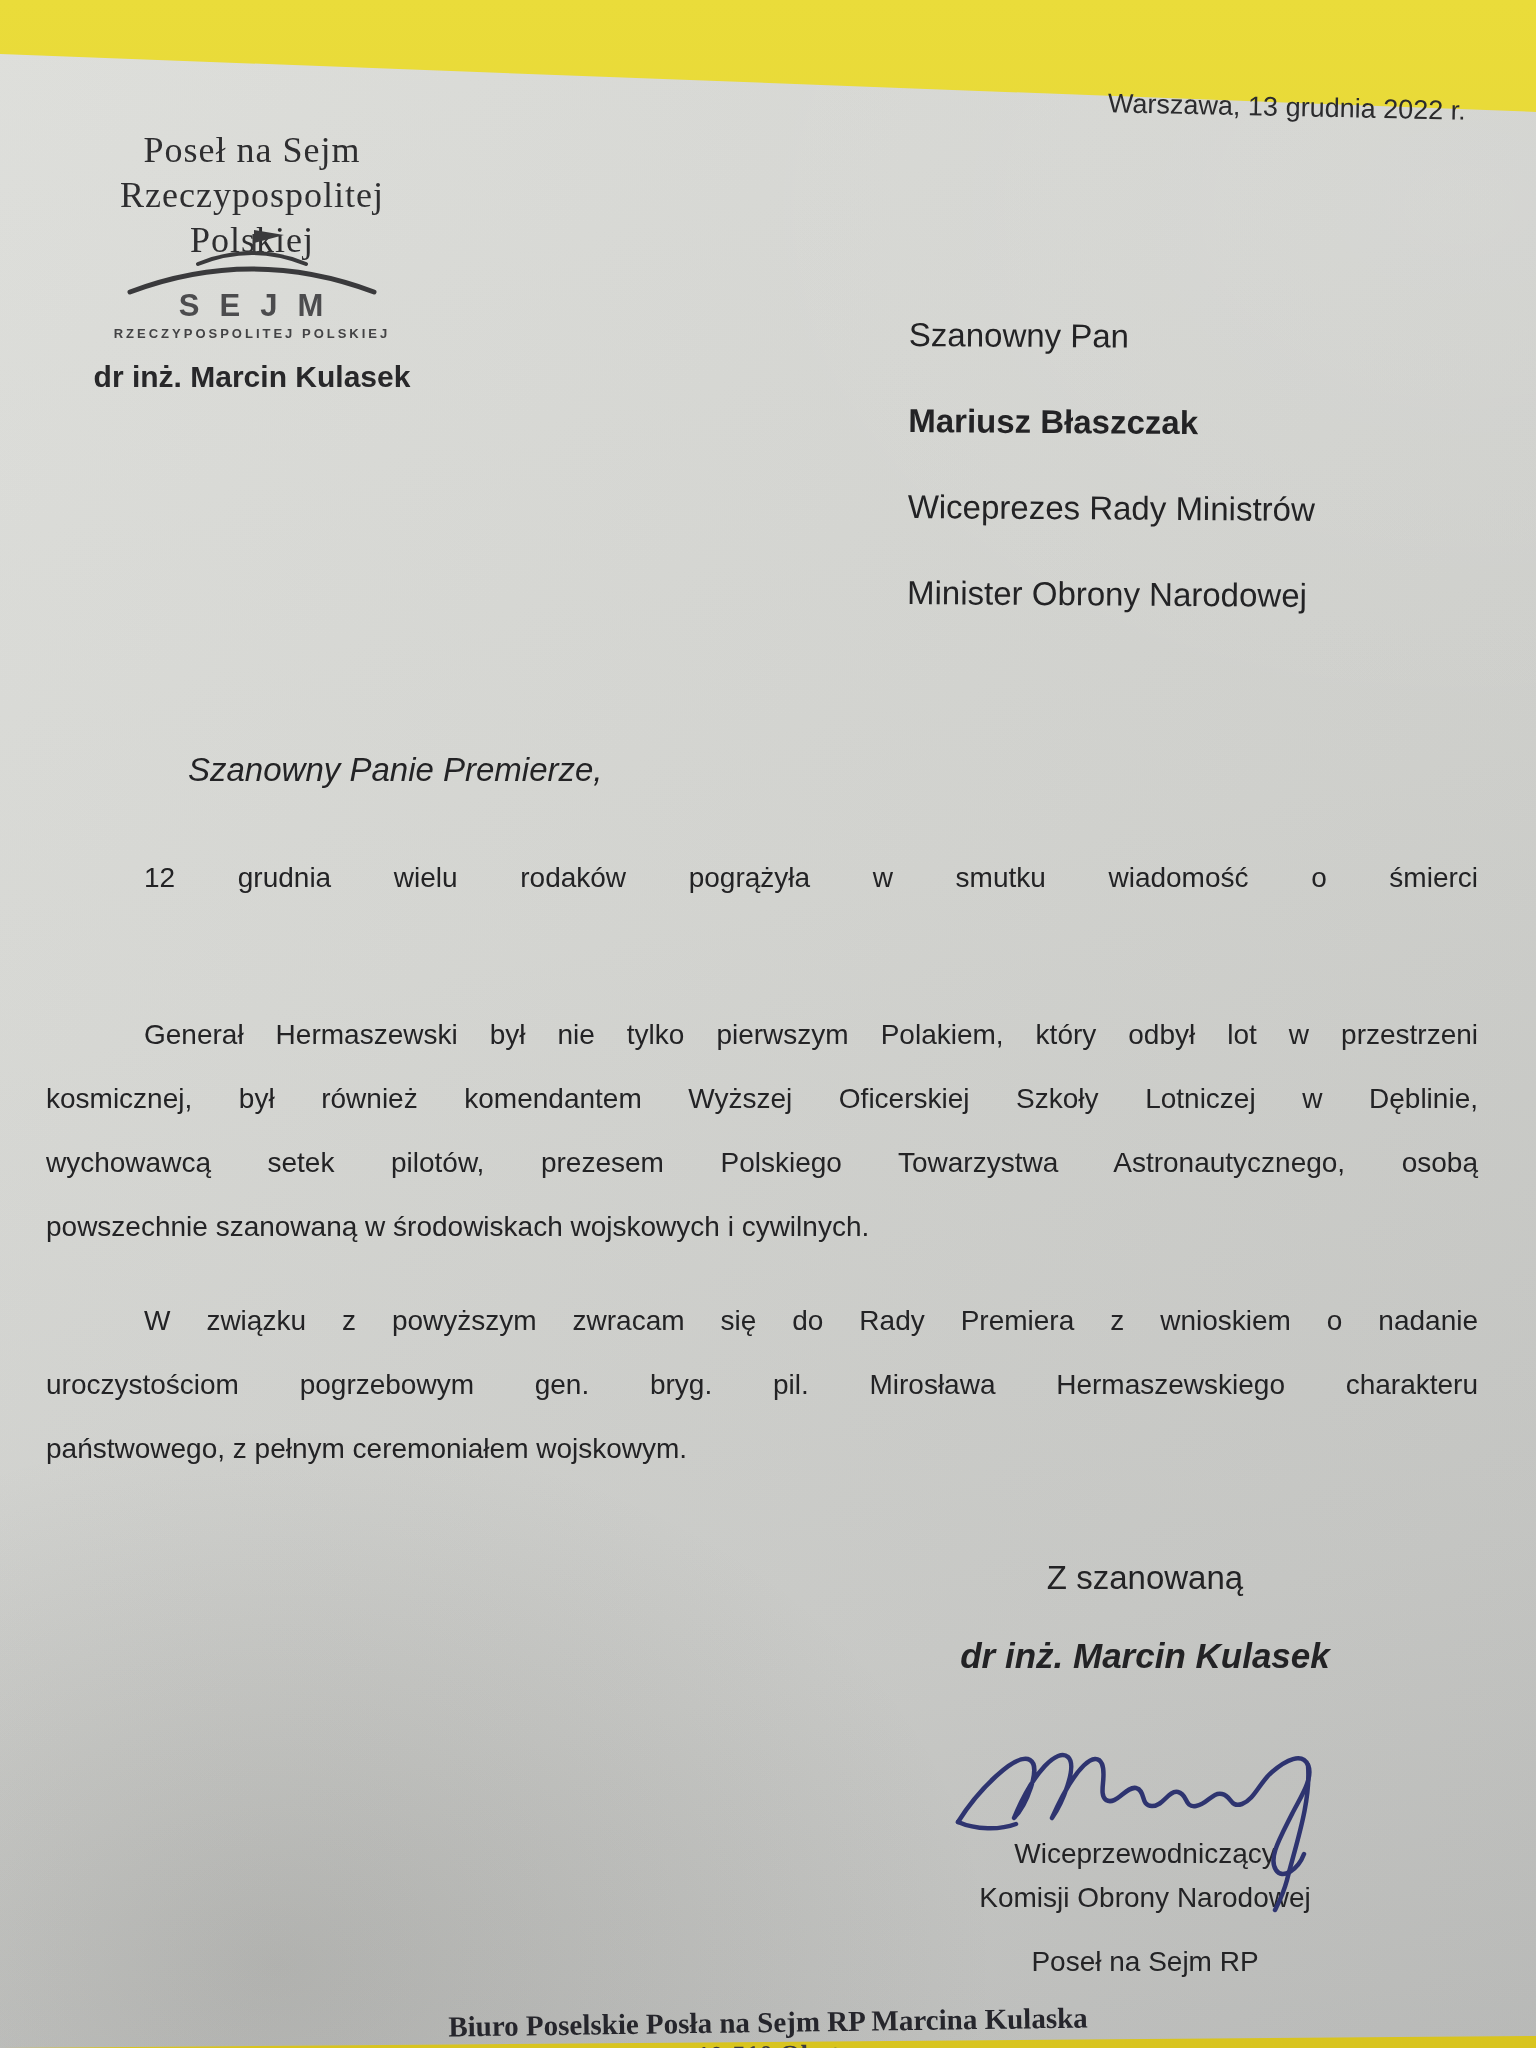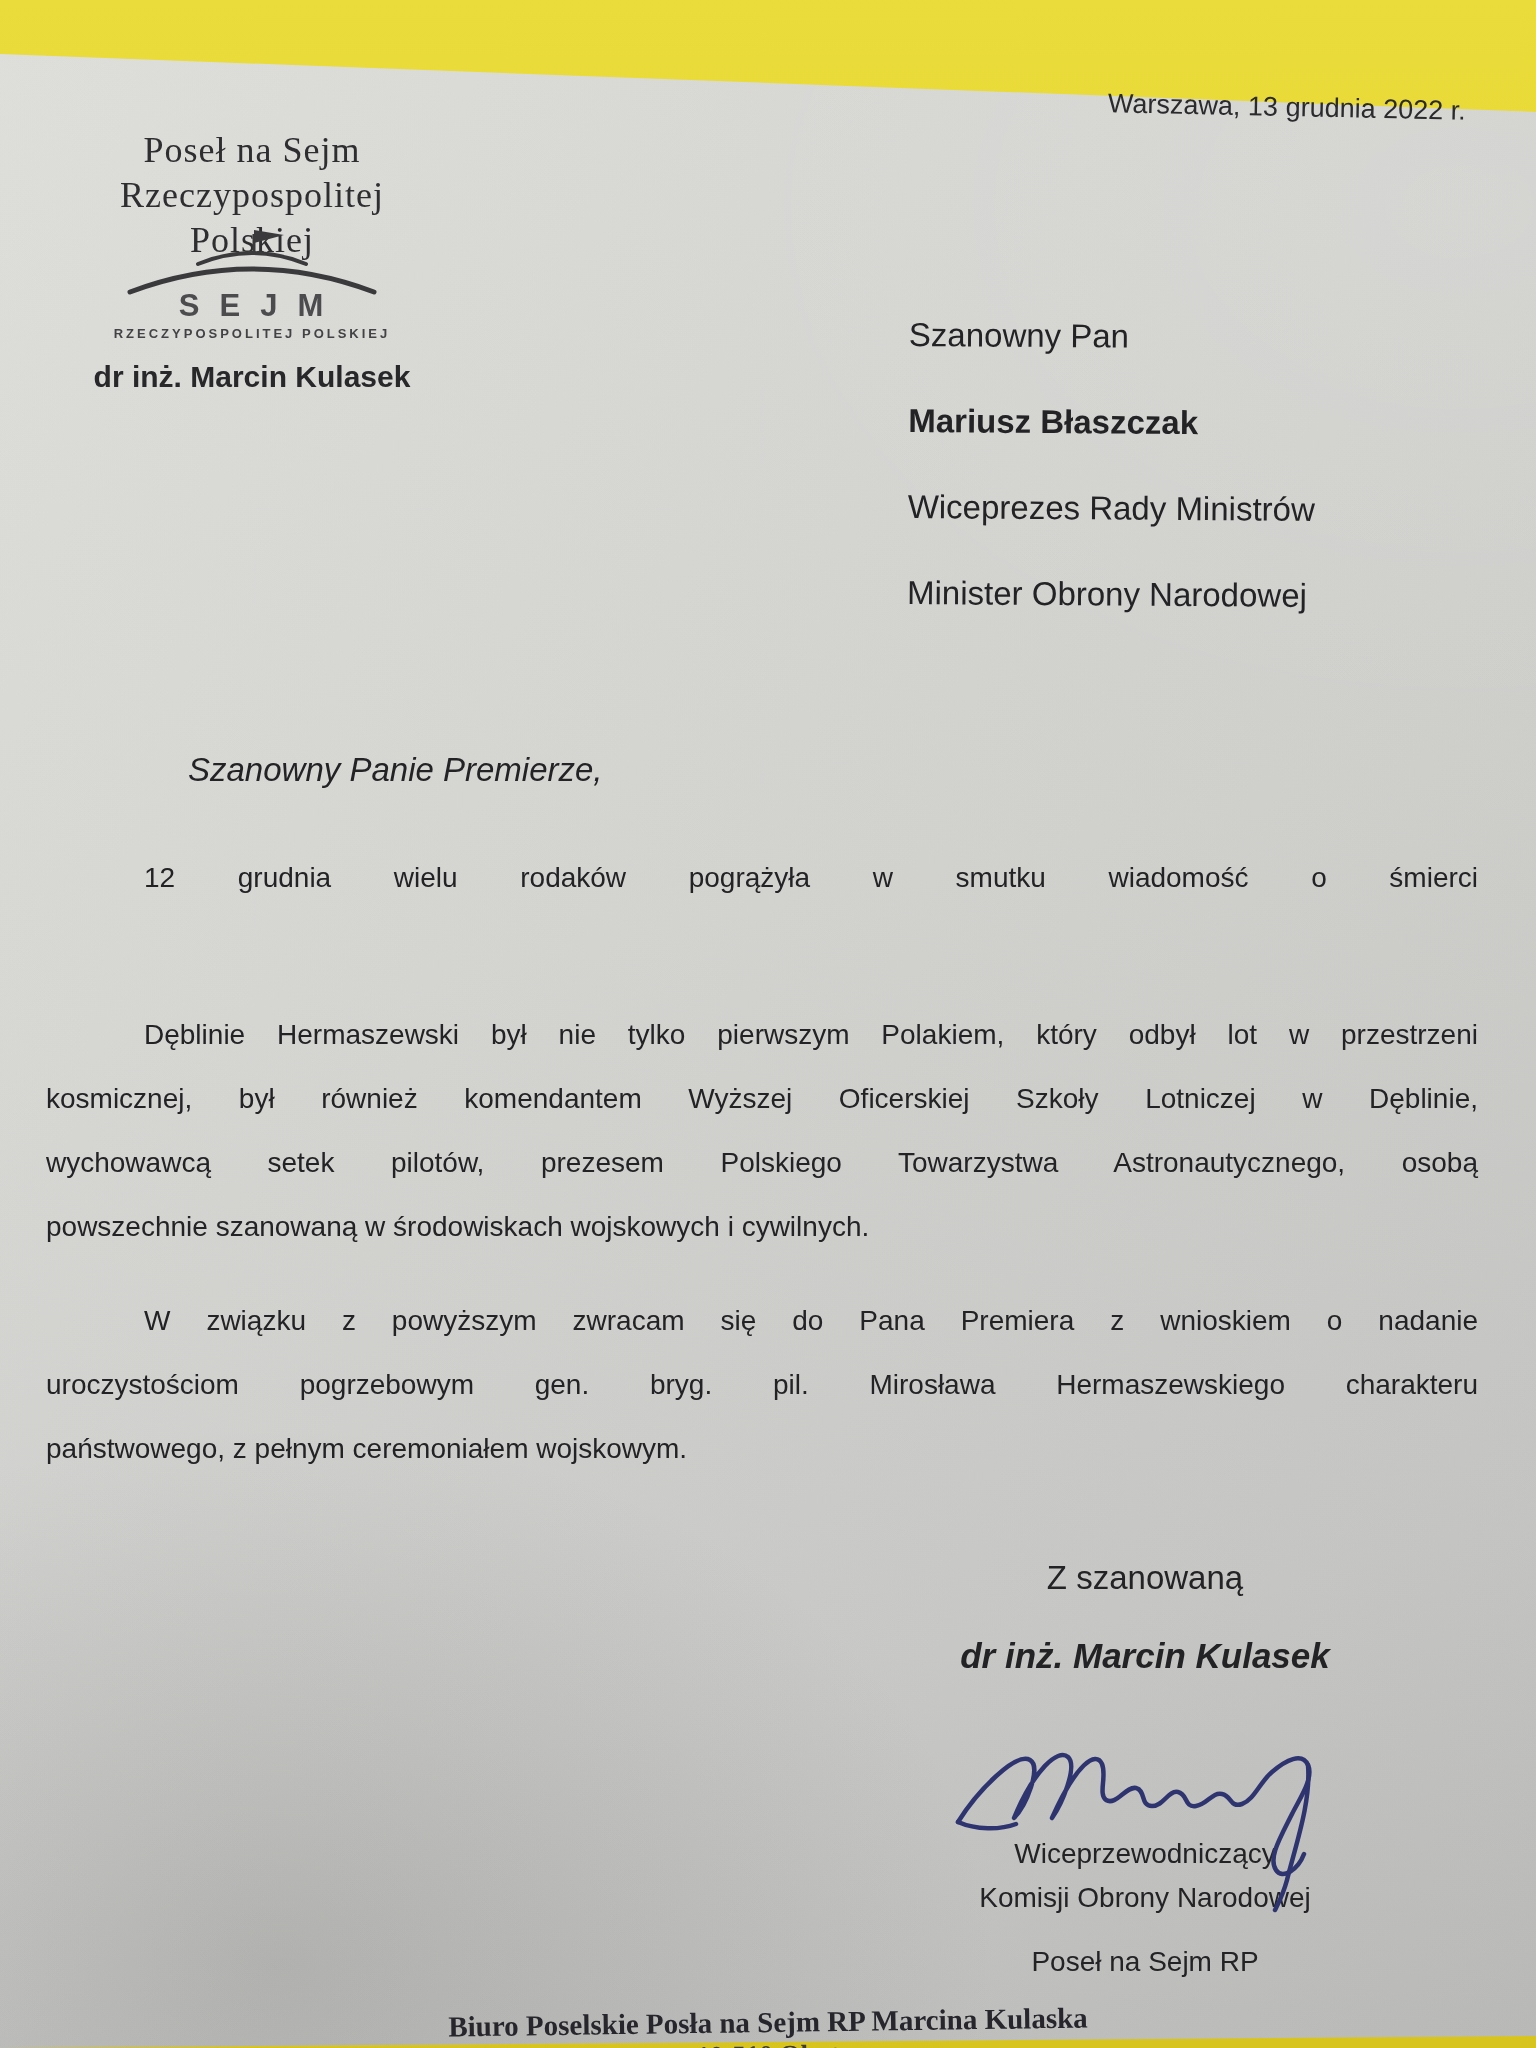--- a/index.html
+++ b/index.html
@@ -87,28 +87,28 @@
       <div class="r-line">Minister Obrony Narodowej</div>
     </div>
 
     <div class="abs salutation">Szanowny Panie Premierze,</div>
 
     <div class="abs para p1">
       <div class="bl j ind">12 grudnia wielu rodaków pogrążyła w smutku wiadomość o śmierci</div>
     </div>
 
     <div class="abs para p2">
-      <div class="bl j ind">Dęblinie Hermaszewski był nie tylko pierwszym Polakiem, który odbył lot w przestrzeni</div>
+      <div class="bl j ind">Generał Hermaszewski był nie tylko pierwszym Polakiem, który odbył lot w przestrzeni</div>
       <div class="bl j">kosmicznej, był również komendantem Wyższej Oficerskiej Szkoły Lotniczej w Dęblinie,</div>
       <div class="bl j">wychowawcą setek pilotów, prezesem Polskiego Towarzystwa Astronautycznego, osobą</div>
       <div class="bl">powszechnie szanowaną w środowiskach wojskowych i cywilnych.</div>
     </div>
 
     <div class="abs para p3">
-      <div class="bl j ind">W związku z powyższym zwracam się do Pana Premiera z wnioskiem o nadanie</div>
+      <div class="bl j ind">W związku z powyższym zwracam się do Rady Premiera z wnioskiem o nadanie</div>
       <div class="bl j">uroczystościom pogrzebowym gen. bryg. pil. Mirosława Hermaszewskiego charakteru</div>
       <div class="bl">państwowego, z pełnym ceremoniałem wojskowym.</div>
     </div>
 
     <div class="abs close-col valediction">Z szanowaną</div>
     <div class="abs close-col close-name">dr inż. Marcin Kulasek</div>
 
     <svg class="abs sig" viewBox="0 0 430 230">
       <g fill="none" stroke="#2e3470" stroke-width="4.5" stroke-linecap="round" stroke-linejoin="round">
         <path d="M28 128 C 48 96, 86 58, 100 66 C 112 73, 96 112, 84 124

